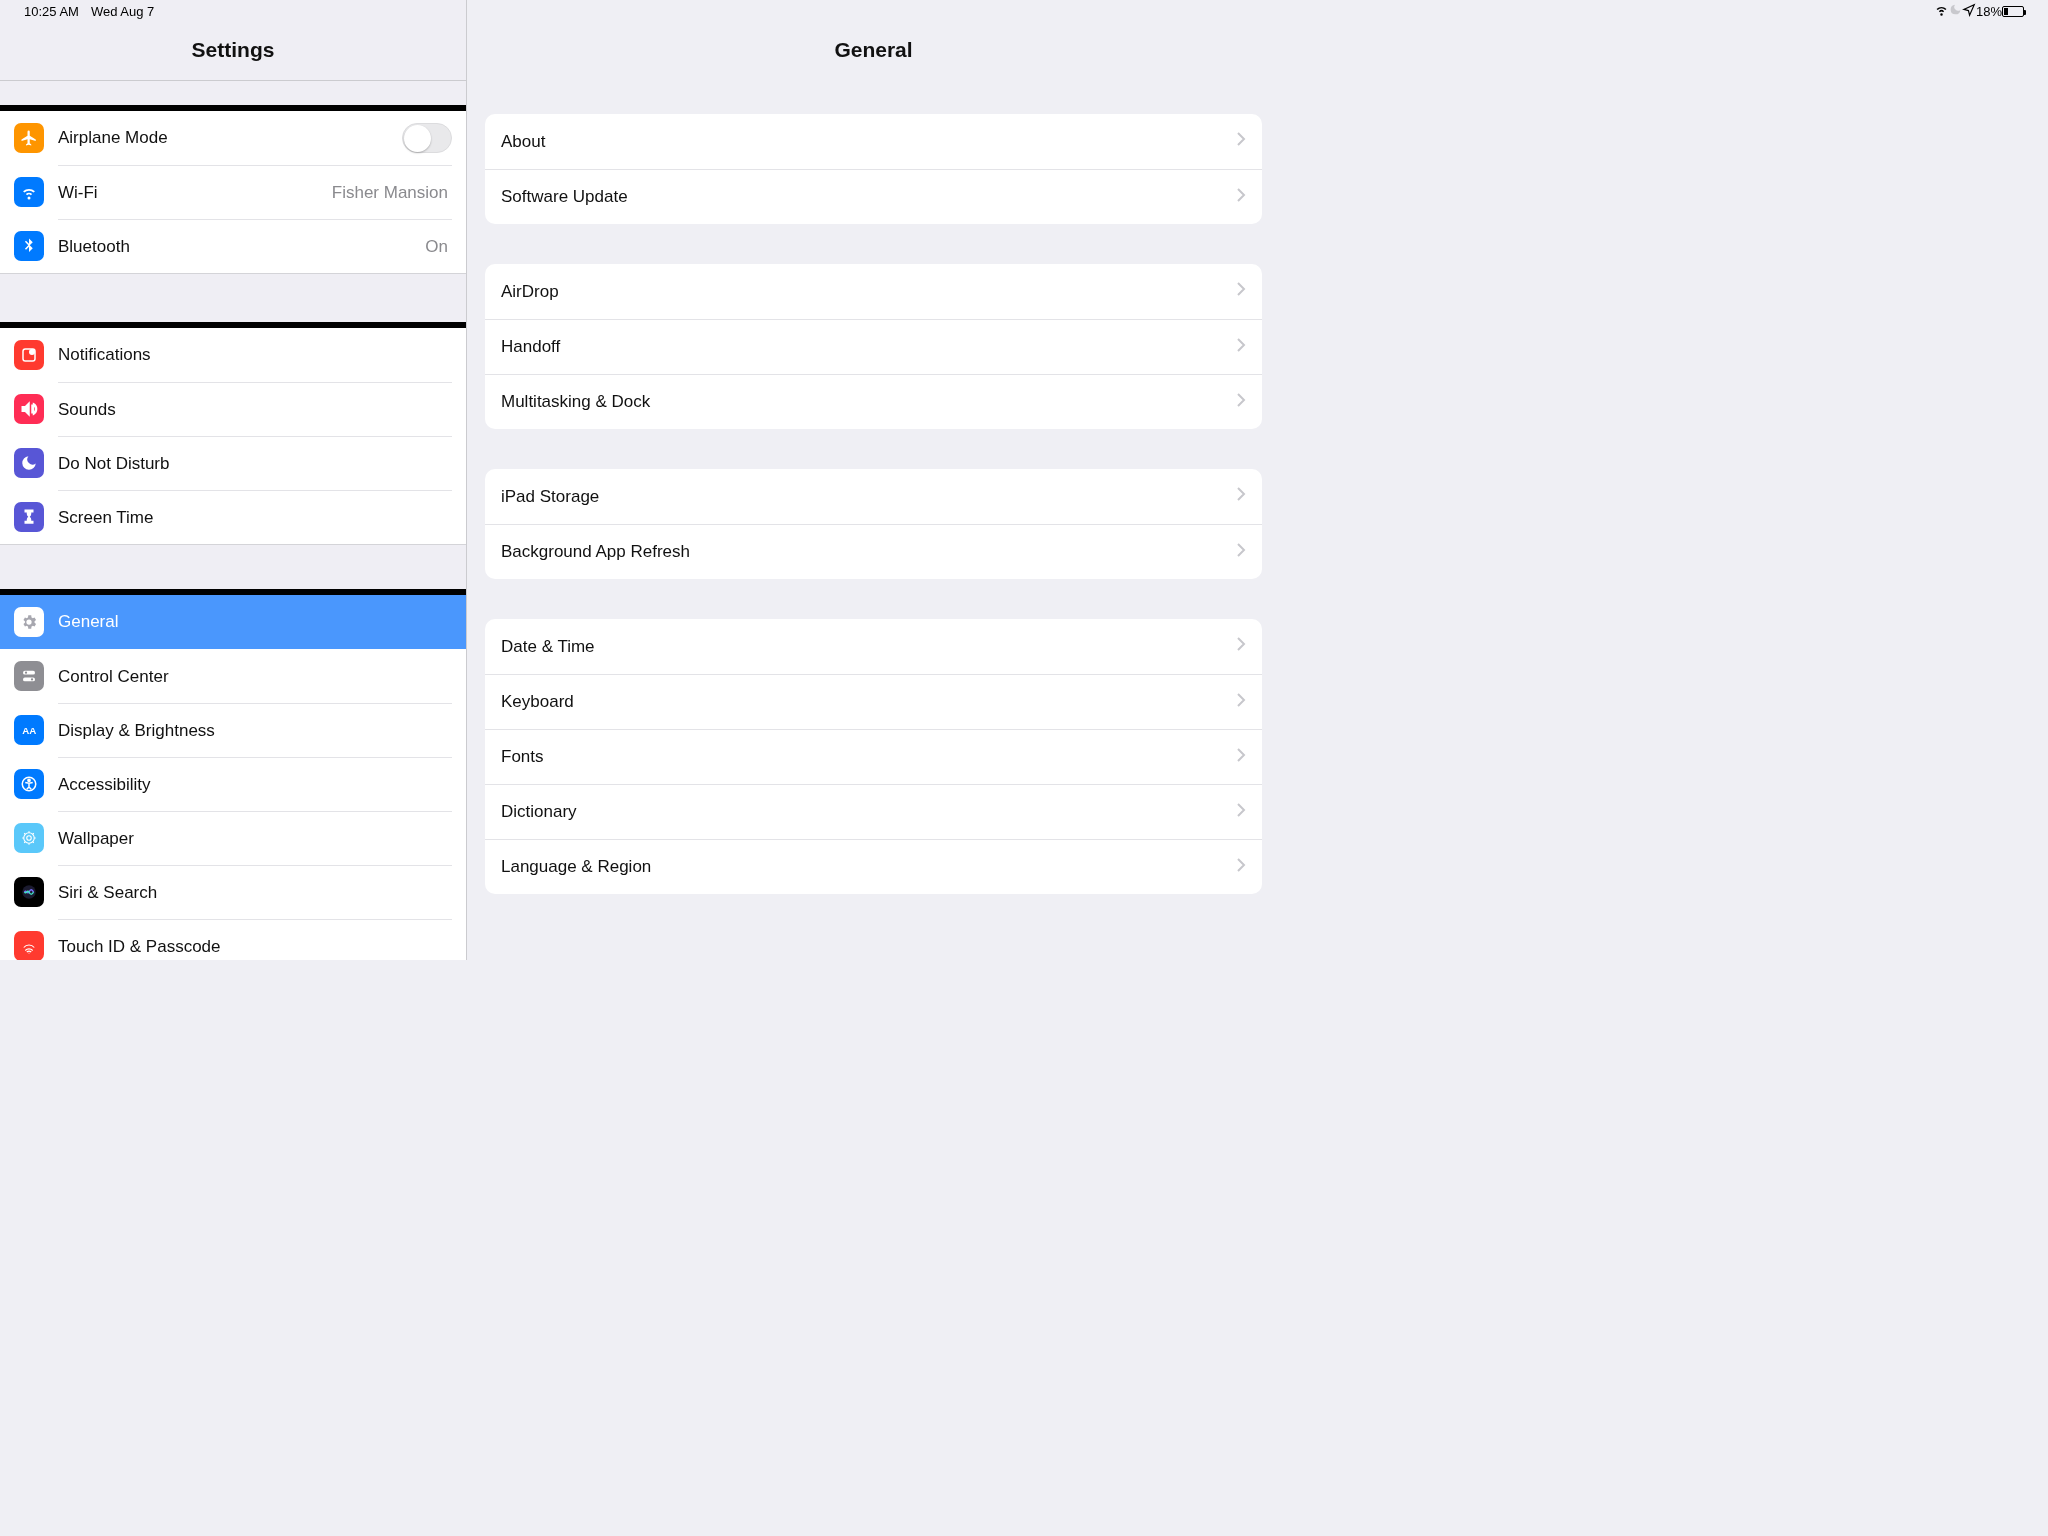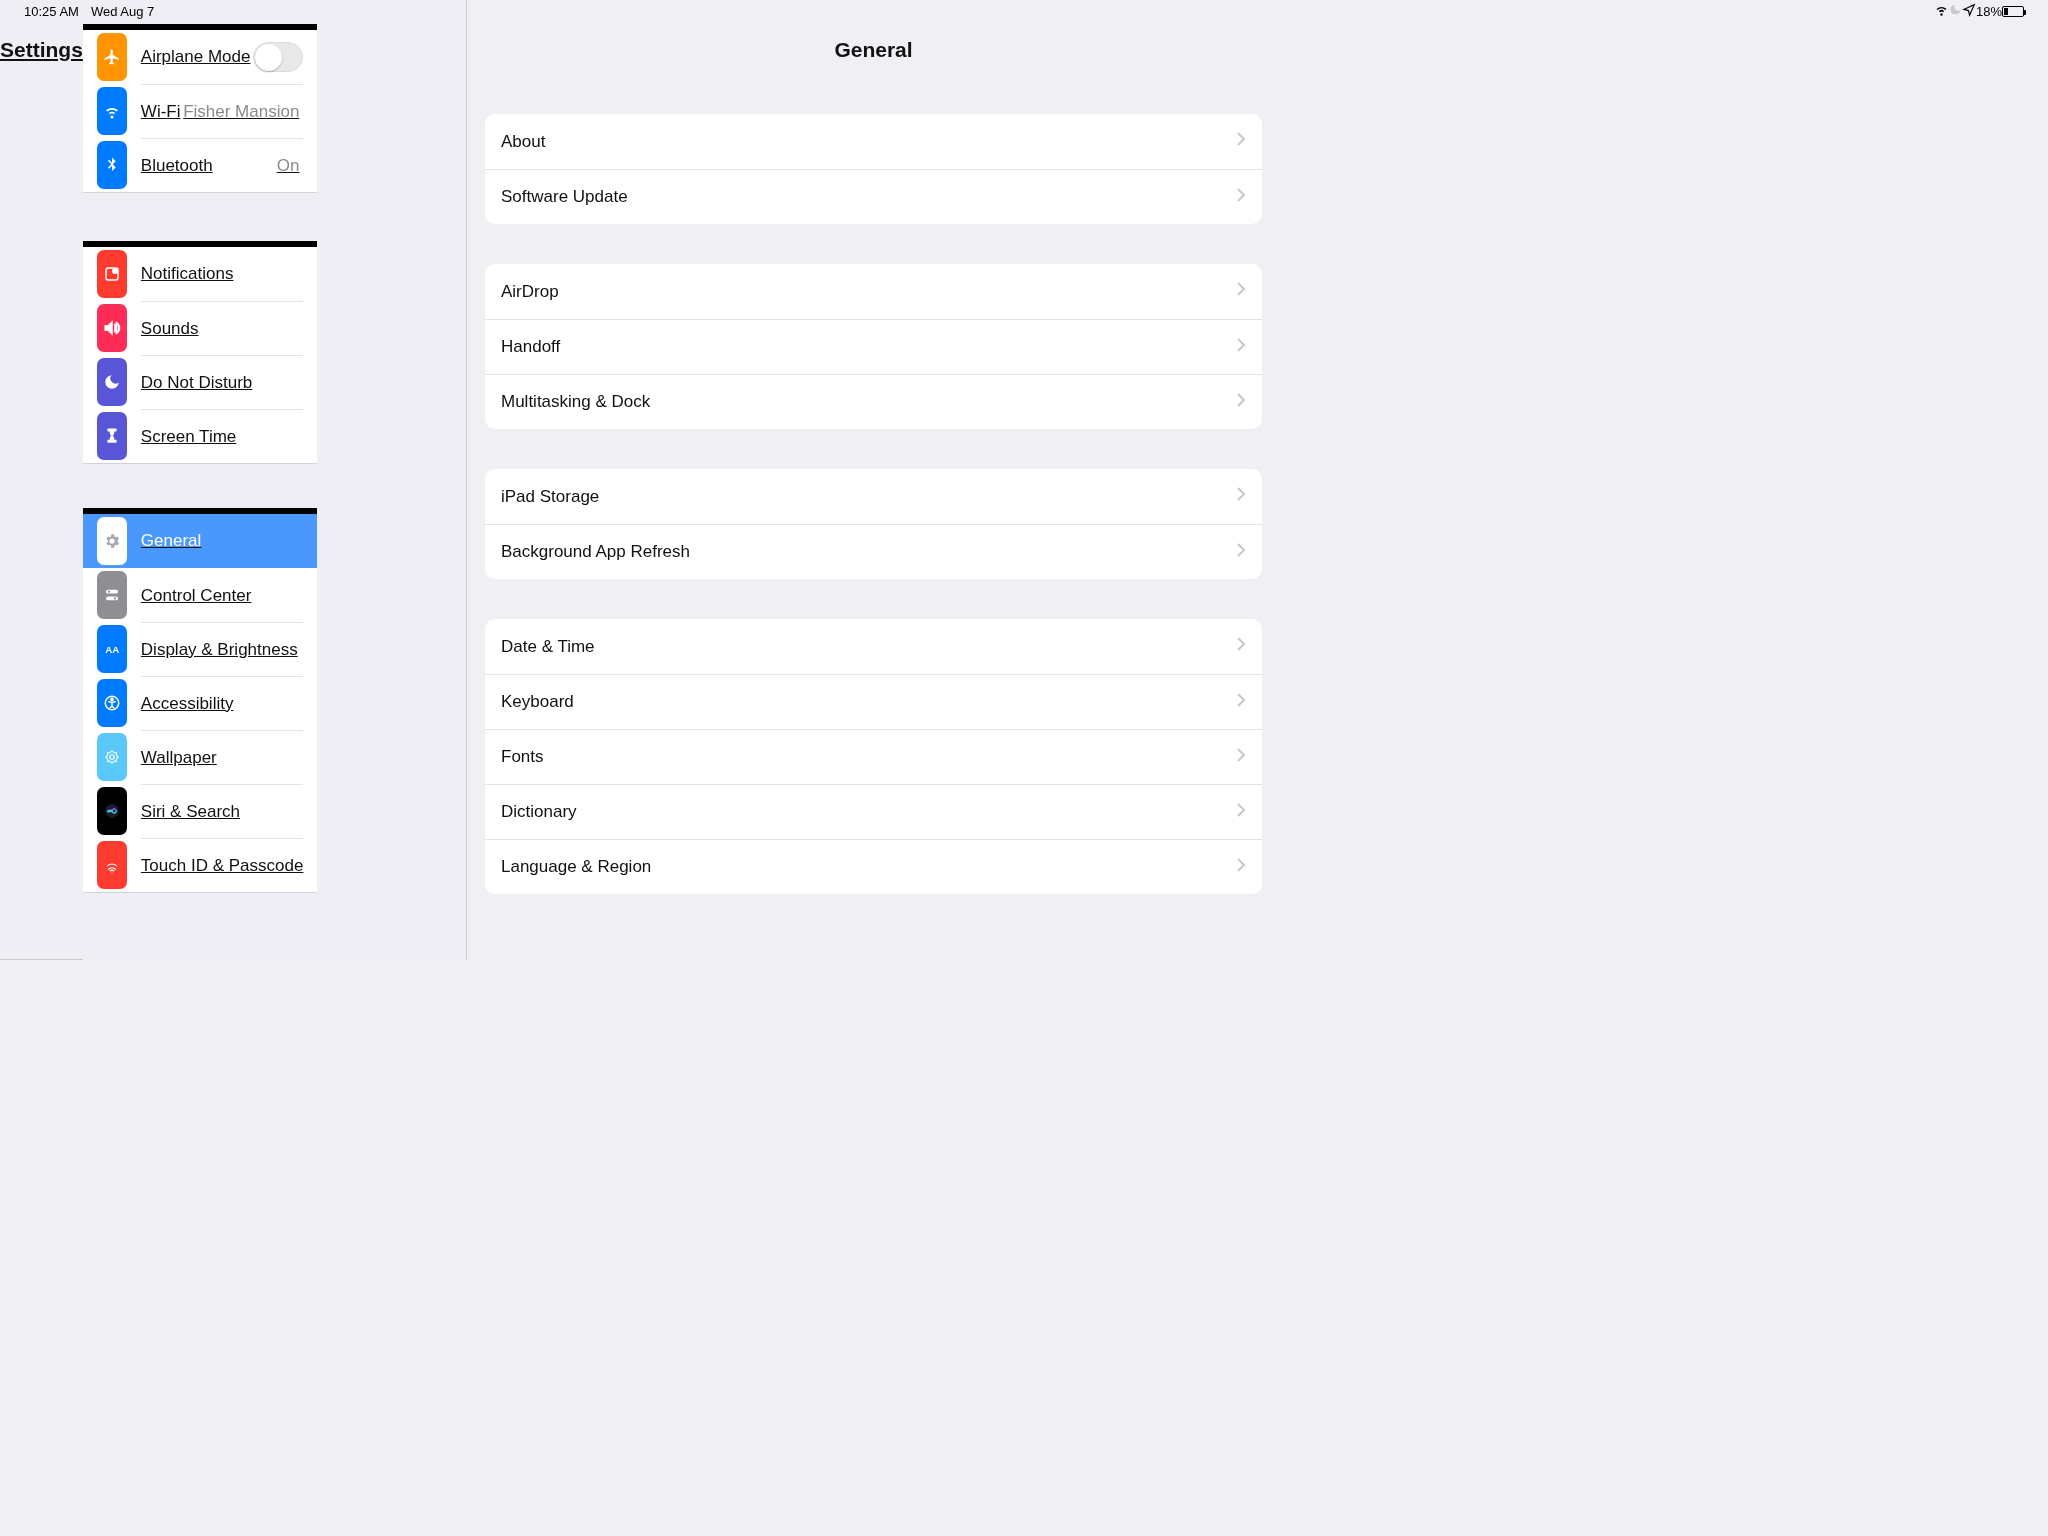--- a/index.html
+++ b/index.html
@@ -29,22 +29,21 @@
 .batt::after { content:""; position:absolute; right:-3px; top:3px; width:2px; height:5px; background:#000; border-radius:0 1px 1px 0;}
 .batt .fill { position:absolute; left:1px; top:1px; bottom:1px; width:18%; background:#000; }
 
 .app { display:flex; height:100%; padding-top:0; }
 .sidebar {
   width: 467px;
   flex-shrink:0;
   background:#efeef4;
   border-right: 1px solid #cbcbcf;
   display:flex;
-  flex-direction:row;
-  text-decoration:underline;
+  flex-direction:column;
 }
 .sidebar-title {
   padding-top: 38px;
   padding-bottom: 18px;
   text-align:center;
   font-size:21px;
   font-weight:700;
   border-bottom:1px solid #cbcbcf;
 }
 .group { background:#fff; border-top:6px solid #000000; border-bottom:1px solid #d4d4d8; margin-top:22px;}
@@ -54,21 +53,21 @@
   align-items:center;
   height:54px;
   padding: 0 14px;
   font-size:17px;
 }
 .row + .row .label-wrap { border-top:1px solid #e3e3e7; }
 .label-wrap { flex:1; height:100%; display:flex; align-items:center; gap:0; margin-left:14px; }
 .label { flex:1; }
 .value { color:#8a8a8e; font-size:17px; padding-right:4px; }
 .icon {
-  width:30px; height:48px; border-radius:7px; display:flex; align-items:center; justify-content:center; color:#fff; flex-shrink:0;
+  width:30px; height:30px; border-radius:7px; display:flex; align-items:center; justify-content:center; color:#fff; flex-shrink:0;
 }
 .icon svg { width:18px; height:18px; }
 .chev { color:#c7c7cc; }
 .chev svg { width:10px; height:16px; }
 .toggle {
   width:50px; height:30px; border-radius:15px; background:#e9e9eb; border:1px solid #dcdcde; position:relative;
 }
 .toggle .knob { position:absolute; width:27px; height:27px; border-radius:50%; background:#fff; top:0.5px; left:1px; box-shadow:0 1px 2px rgba(0,0,0,.25);}
 .row.selected { background:#4a97fd; }
 .row.selected .label { color:#fff; }

